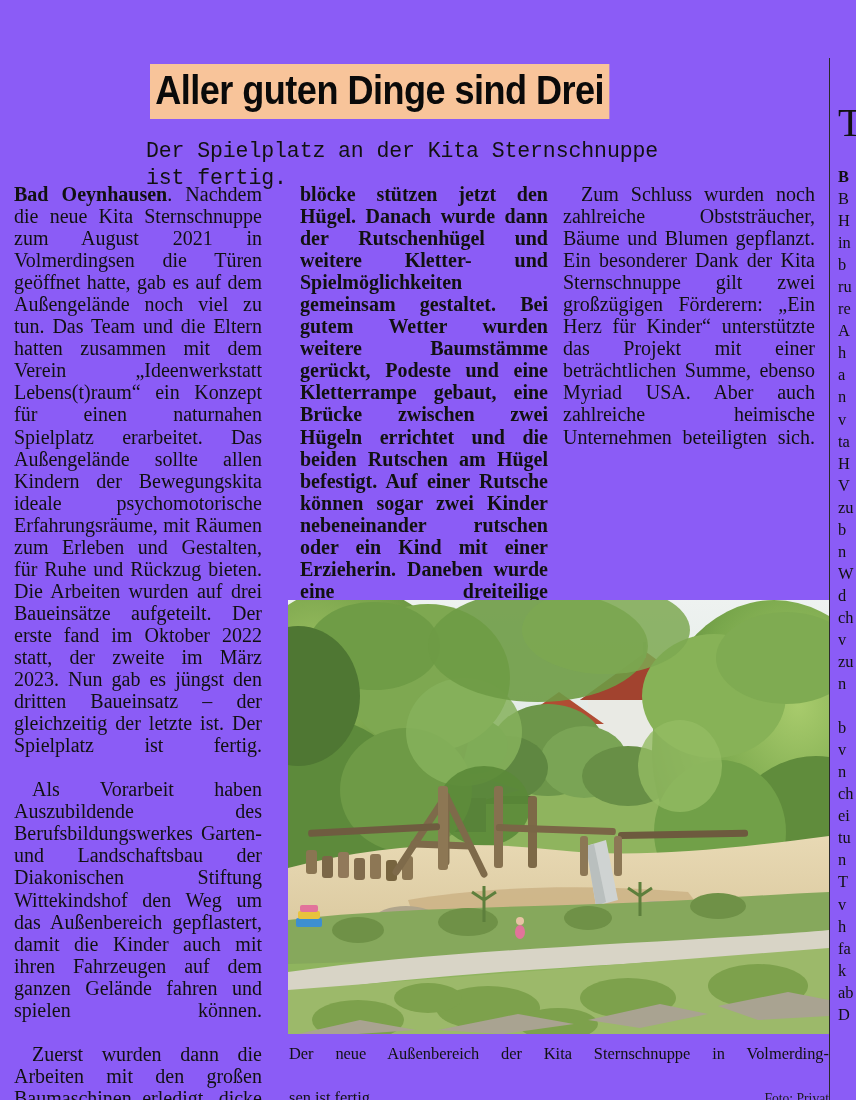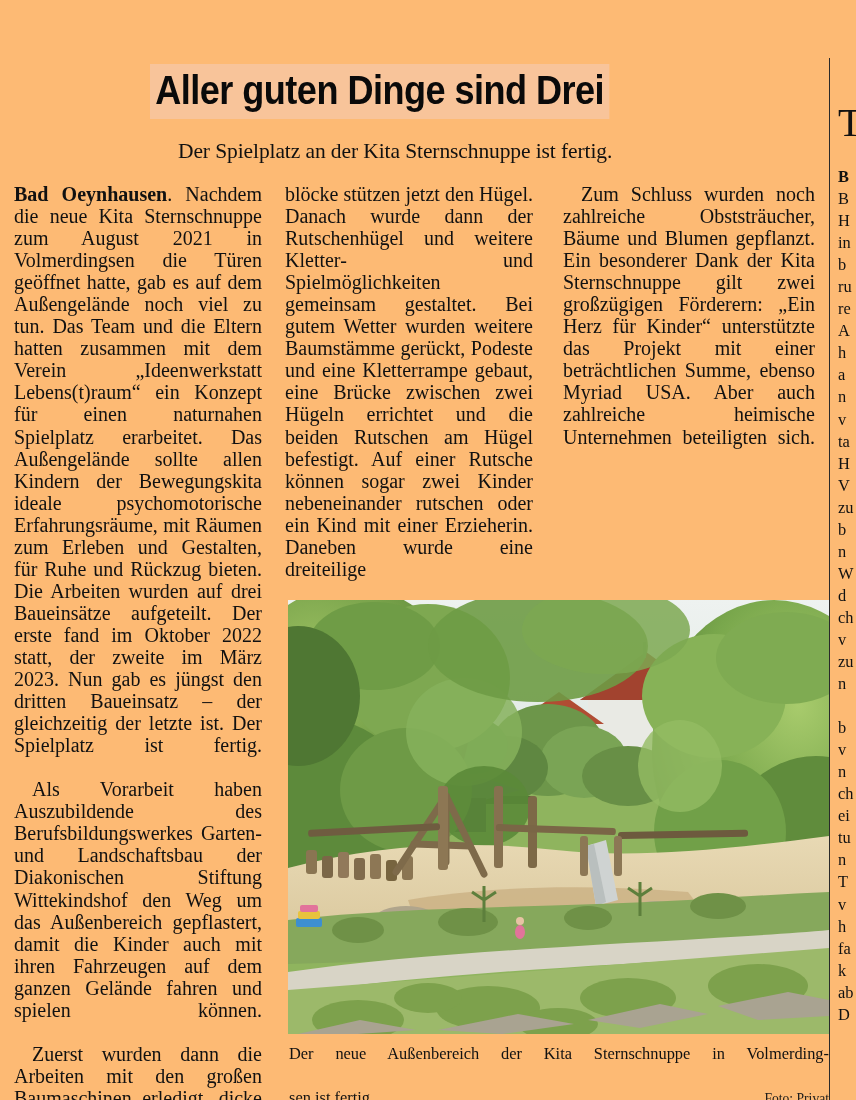--- a/index.html
+++ b/index.html
@@ -13,21 +13,21 @@
     font-family: "Liberation Serif", serif;
     color: #111111;
     overflow: hidden;
     position: relative;
   }
 
   #page {
     position: relative;
     width: 856px;
     height: 1100px;
-    background: #fdba74;
+    background: #8b5cf6;
   }
 
   
   .headline-wrap {
     position: absolute;
     left: 150px;
     top: 64px;
     width: 545px;
   }
   .headline {
@@ -42,26 +42,25 @@
     padding: 2px 6px 5px 6px;
     transform: scaleX(0.88);
     transform-origin: left top;
     white-space: nowrap;
   }
   .subheadline {
     position: absolute;
     left: 146px;
     top: 138px;
     width: 560px;
-    font-family: Liberation Serif, serif;
+    font-family: Liberation Mono, monospace;
     font-size: 21.5px;
     line-height: 1.25;
     color: #111111;
     letter-spacing: -0.1px;
-    margin-left: 32px;
   }
 
   
   .col {
     position: absolute;
     top: 183px;
     font-size: 20px;
     line-height: 22.05px;
     text-align: justify;
     text-justify: inter-word;
@@ -73,21 +72,21 @@
     text-indent: 18px;
   }
   .col p.first {
     text-indent: 0;
   }
   .col p.lead .dateline {
     font-weight: bold;
   }
 
   #col1 { left: 14px;  width: 248px; }
-  #col2 { left: 285px; width: 248px; }
+  #col2 { left: 300px; width: 248px; font-weight: bold; }
   #col3 { left: 563px; width: 252px; }
 
   
   .col p { text-align: justify; }
   .col p::after {
     content: "";
     display: inline-block;
     width: 100%;
   }
 

